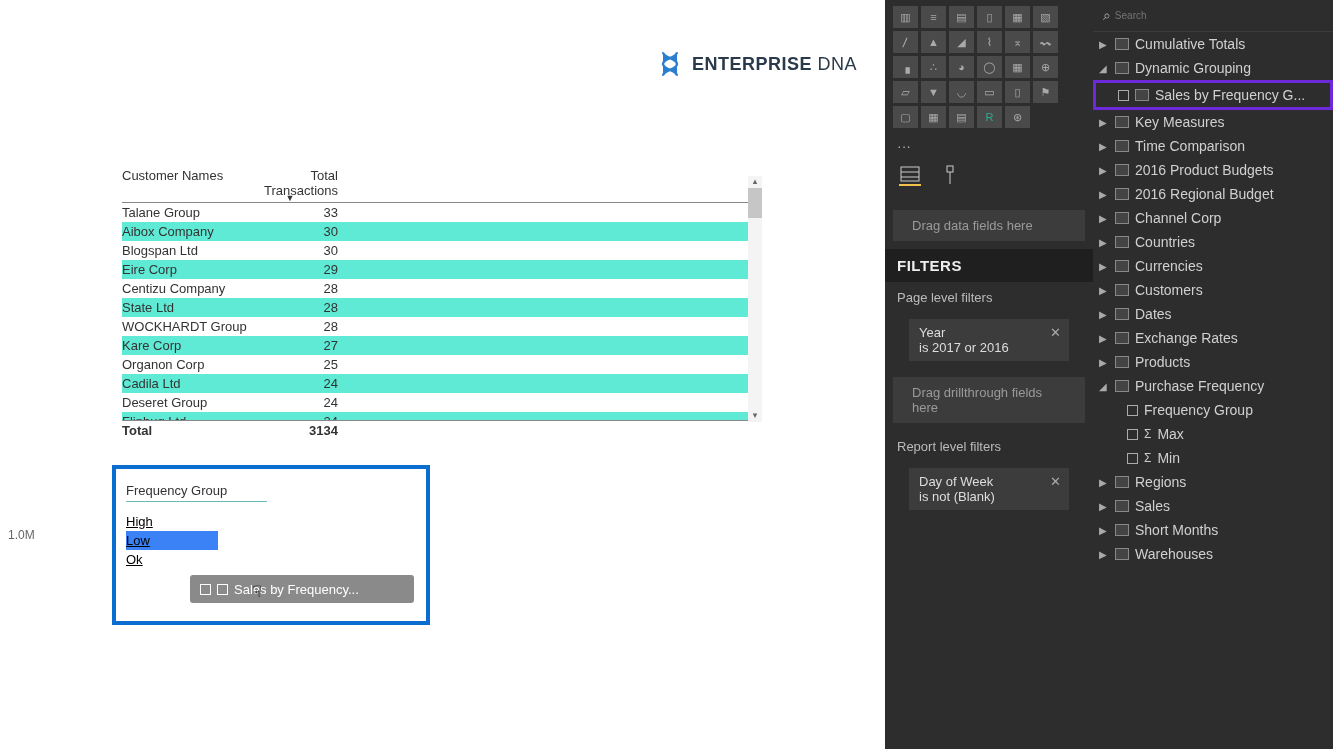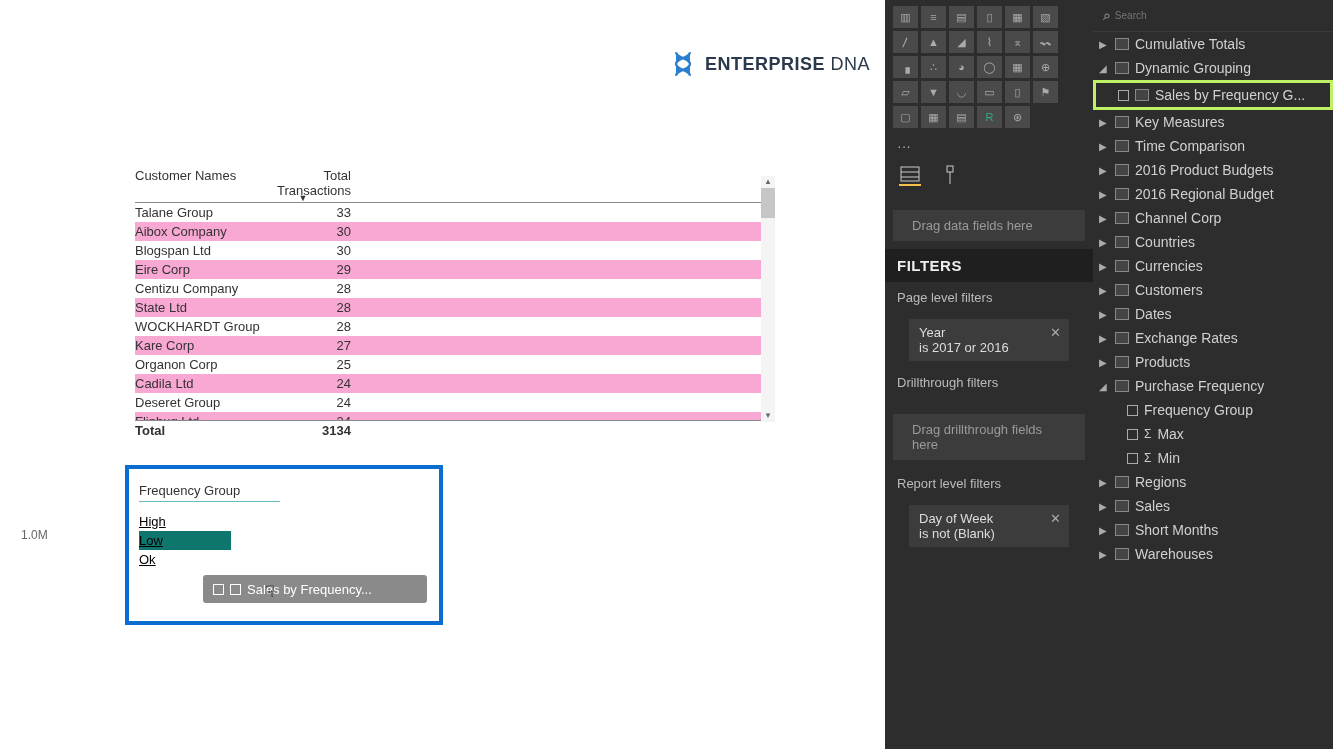--- a/index.html
+++ b/index.html
@@ -1,46 +1,46 @@
 <!DOCTYPE html>
 <html><head>
 <meta charset="utf-8">
 <style>
 * { box-sizing: border-box; margin: 0; padding: 0; font-family: "Segoe UI", Arial, sans-serif; }
 body { width: 1333px; height: 749px; background: #fff; overflow: hidden; position: relative; }
 
-.canvas { position: absolute; left: 17px; top: 0; width: 885px; height: 749px; background: #fff; }
+.canvas { position: absolute; left: 4px; top: 0; width: 885px; height: 749px; background: #fff; }
 .logo { position: absolute; right: 32px; top: 50px; display: flex; align-items: center; gap: 8px; }
 .logo-svg { width: 28px; height: 28px; }
 .logo-text { font-size: 18px; color: #2a3a4a; letter-spacing: 0.5px; }
 .logo-text b { font-weight: 700; }
 
 .axis-lbl { position: absolute; left: 4px; top: 528px; font-size: 12px; color: #666; }
 
 .table1 { position: absolute; left: 118px; top: 168px; width: 640px; }
 .tbl-head { display:flex; font-size:13px; color:#333; padding-bottom:4px; border-bottom:1px solid #888;}
 .th1 { width: 120px; }
 .th2 { width: 96px; text-align:right; position:relative;}
 .sort { position:absolute; left:50%; bottom:-5px; transform:translateX(-50%); font-size:9px; color:#333;}
 .tbl-body { max-height: 245px; overflow: hidden; }
 .row { display:flex; font-size:13px; padding:2px 0; }
-.row.alt { background:#f9a8d4; }
+.row.alt { background:#5eead4; }
 .c1 { width: 160px; color:#333;}
 .c2 { width: 56px; text-align:right; color:#333;}
 .row.cut { height:8px; overflow:hidden; }
 .tbl-foot { display:flex; font-size:13px; font-weight:700; border-top:1px solid #888; padding-top:2px;}
 .scroll { position:absolute; right:0; top:8px; width:14px; height:246px; background:#f4f4f4;}
 .thumb { position:absolute; top:0; width:14px; height:30px; background:#c6c6c6;}
 .arr { position:absolute; width:14px; height:12px; font-size:9px; text-align:center; color:#666;}
 
 .freq-box { position:absolute; left:108px; top:465px; width:318px; height:160px; border:4px solid #0a6ed1; padding:12px 10px;}
 .freq-head { font-size:13px; color:#333; border-bottom:1px solid #6bb; display:inline-block; padding-bottom:3px; padding-right:40px;}
 .freq-list { margin-top:10px; font-size:13px;}
 .freq-list div { padding:2px 0;text-decoration:underline;}
-.freq-list .alt { background:#0f766e; width:92px;}
+.freq-list .alt { background:#3b82f6; width:92px;}
 
 .drag-tag { position:absolute; left:186px; top:575px; width:224px; height:28px; background:#8a8a8a; border-radius:3px; display:flex; align-items:center; padding:0 10px; color:#fff; font-size:13px; gap:6px;}
 .mini-ico { width:11px; height:11px; border:1px solid #fff; }
 .cursor { position:absolute; left:248px; top:582px; font-size:16px; color:#000;}
 
 .viz-panel { position:absolute; left:885px; top:0; width:208px; height:749px; background:#2d2d2d; color:#d0d0d0;}
 .viz-grid { display:flex; flex-wrap:wrap; gap:3px; padding:6px 8px; }
 .viz-ico { width:25px; height:22px; background:#4a4a4a; display:flex; align-items:center; justify-content:center; font-size:11px; color:#aaa; cursor:pointer;}
 .ellips { padding:4px 12px; font-size:14px; color:#aaa;}
 .fmt-row { display:flex; gap:18px; padding:6px 14px 8px;}
@@ -54,21 +54,21 @@
 
 .fields-panel { position:absolute; left:1093px; top:0; width:240px; height:749px; background:#2d2d2d; color:#d0d0d0;}
 .search { display:flex; align-items:center; padding:6px 10px; border-bottom:1px solid #3a3a3a;}
 .search input { flex:1; background:transparent; border:none; color:#ec4899; font-size:10px; outline:none; padding:4px;}
 .tree { font-size:14px; }
 .tree-item { display:flex; align-items:center; padding:4px 6px; gap:6px; cursor:pointer;}
 .tree-item .caret { width:10px; font-size:10px; color:#aaa;}
 .tree-item .tico { width:14px; height:12px; border:1px solid #888; background:#444;}
 .tree-item.sub { padding-left:22px;}
 .tree-item.sub2 { padding-left:34px;}
-.hl { border:3px solid #bef264; }
+.hl { border:3px solid #6d28d9; }
 .cb { width:11px; height:11px; border:1px solid #aaa; }
 .sigma { font-size:12px; color:#ccc;}
 </style>
 </head>
 <body>
 
 <div class="canvas">
   <div class="logo">
     <svg class="logo-svg" viewBox="0 0 24 24">
         <path fill="#2a7fcf" d="M6 2c0 5 12 5 12 10S6 17 6 22M18 2c0 5-12 5-12 10s12 5 12 10" stroke="#2a7fcf" stroke-width="2"></path>
@@ -210,21 +210,20 @@
       </div>
   </div>
   <div class="drag-zone">Drag data fields here</div>
   <div class="filters-hd">FILTERS</div>
   <div class="sect-lbl">Page level filters</div>
   <div class="flt-card">
     <div>Year</div>
     <div>is 2017 or 2016</div>
     <span class="flt-x">✕</span>
   </div>
-  <div class="sect-lbl">Drillthrough filters</div>
   <div class="drag-zone">Drag drillthrough fields here</div>
   <div class="sect-lbl">Report level filters</div>
   <div class="flt-card">
     <div>Day of Week</div>
     <div>is not (Blank)</div>
     <span class="flt-x">✕</span>
   </div>
 </div>
 
 <div class="fields-panel">

